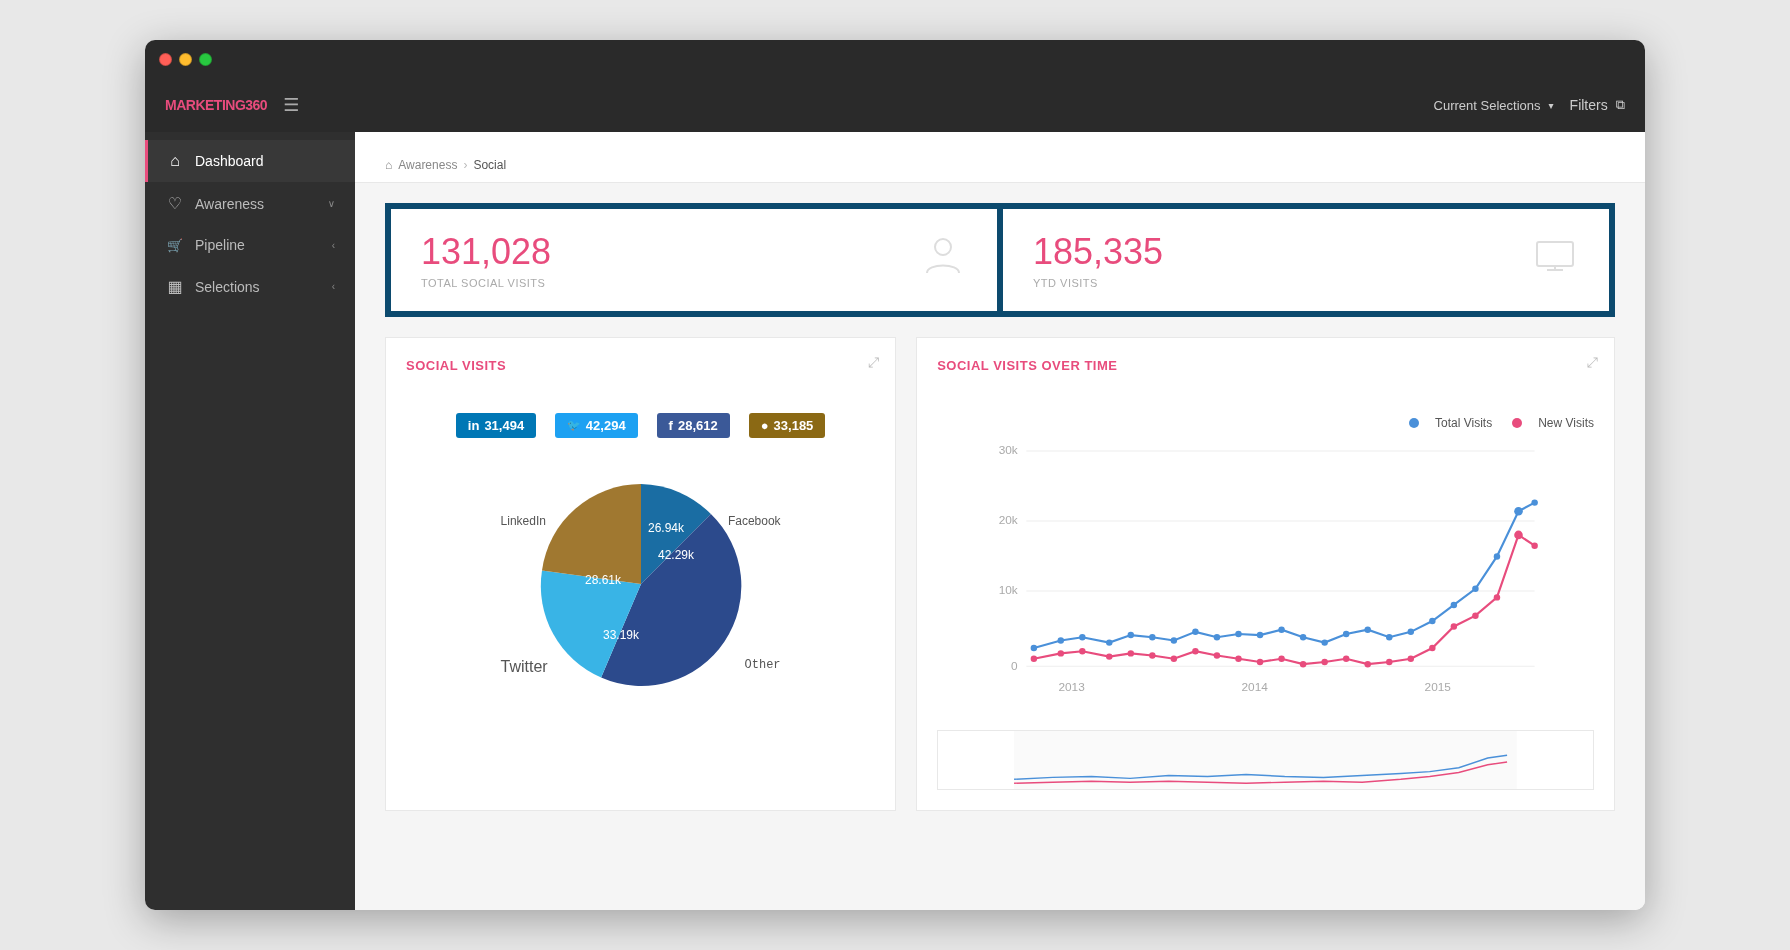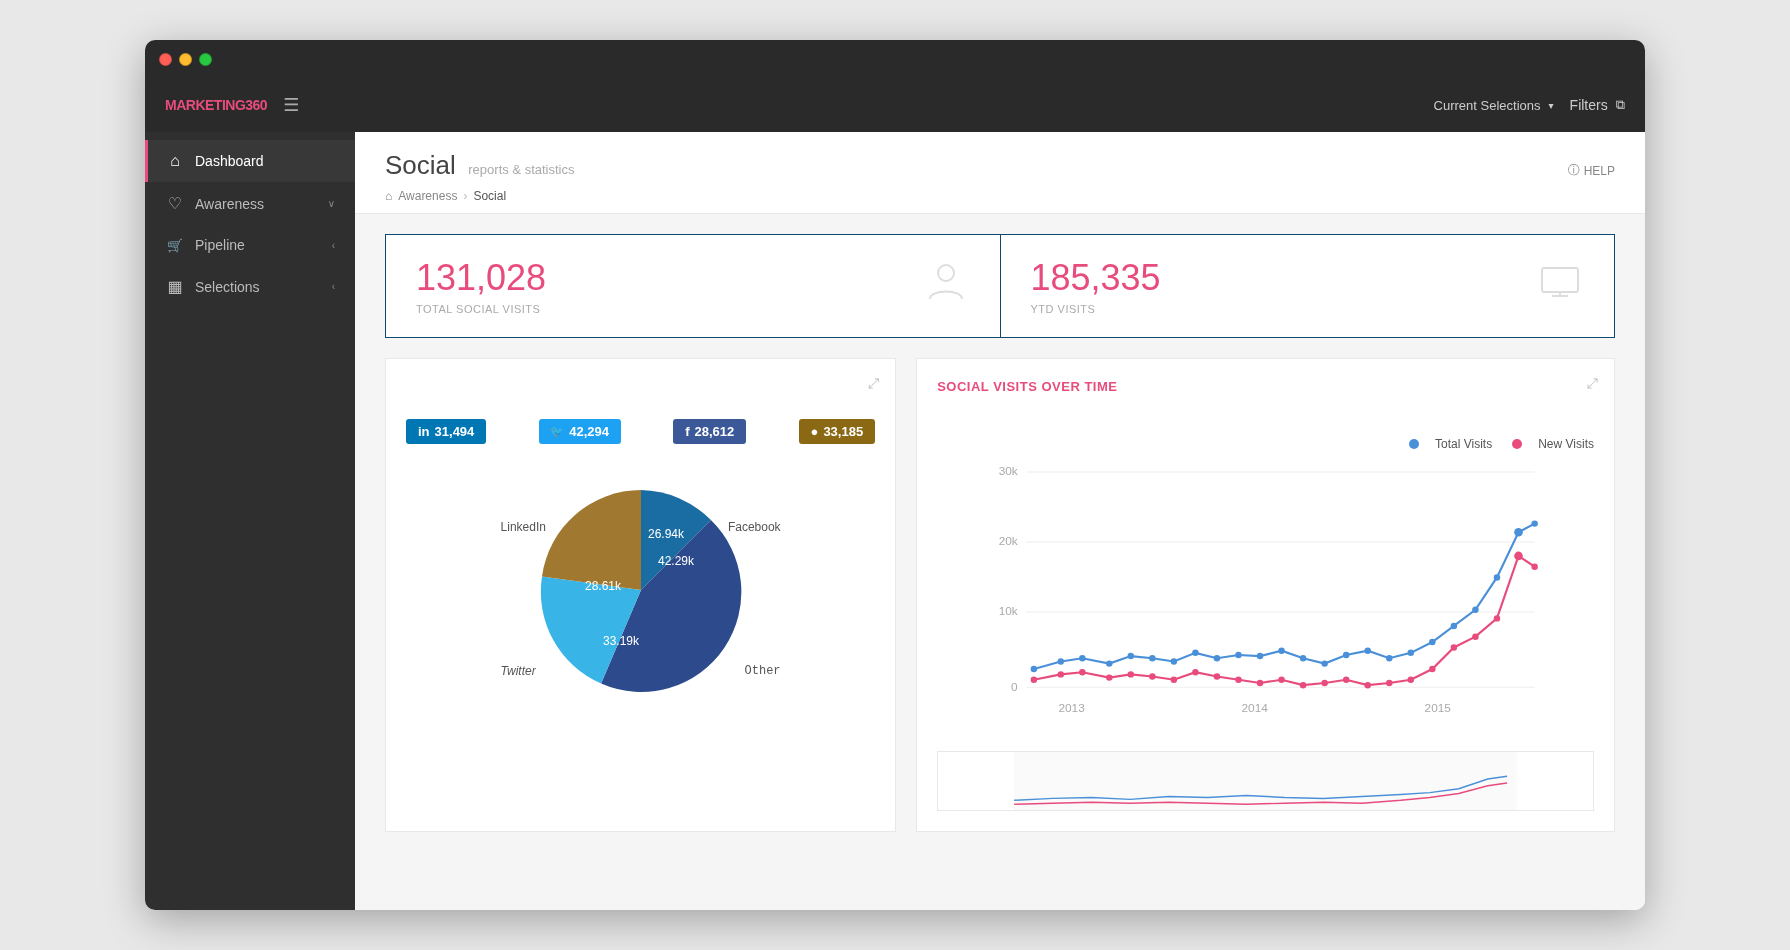--- a/index.html
+++ b/index.html
@@ -188,21 +188,21 @@
       gap: 0;
       margin: 20px 30px;
     }
     .stat-card {
       background: #fff;
       flex: 1;
       padding: 22px 30px;
       display: flex;
       align-items: center;
       justify-content: space-between;
-      border: 1px solid #0c4a6e;
+      border: 6px solid #0c4a6e;
       gap: 24px;
     }
     .stat-card + .stat-card {
       border-left: none;
     }
     .stat-value {
       font-size: 36px;
       font-weight: 300;
       color: #e84c7d;
     }
@@ -248,21 +248,21 @@
       top: 16px;
       right: 16px;
       color: #bbb;
       cursor: pointer;
       font-size: 14px;
     }
     
     .social-badges {
       display: flex;
       gap: 19px;
-      justify-content: space-between;
+      justify-content: center;
       margin-bottom: 16px;
       margin-top: 40px;
     }
     .badge {
       padding: 5px 12px;
       border-radius: 3px;
       color: #fff;
       font-size: 13px;
       font-weight: 600;
       display: flex;
@@ -374,30 +374,20 @@
         <div class="sidebar-item">
           <span class="icon">▦</span>
           <span>Selections</span>
           <span class="chevron-right">‹</span>
         </div>
       </div>
 
       <div class="main-content">
 
         <div class="page-header">
-          <div class="page-title-row">
-            <div>
-              <span class="page-title">Social</span>
-              <span class="page-subtitle">reports &amp; statistics</span>
-            </div>
-            <div class="help-btn">
-              <span>ⓘ</span>
-              <span>HELP</span>
-            </div>
-          </div>
           <div class="breadcrumb">
             <span>⌂</span>
             <a>Awareness</a>
             <span class="breadcrumb-sep">›</span>
             <span class="breadcrumb-current">Social</span>
           </div>
         </div>
 
         <div class="stats-row">
           <div class="stat-card">
@@ -423,20 +413,21 @@
                 <line x1="16" y1="38" x2="32" y2="38" stroke="#ddd" stroke-width="2"></line>
                 <line x1="24" y1="34" x2="24" y2="38" stroke="#ddd" stroke-width="2"></line>
               </svg>
             </div>
           </div>
         </div>
 
         <div class="charts-row">
 
           <div class="chart-card left">
+            <div class="chart-title">SOCIAL VISITS</div>
             <div class="expand-btn">⤢</div>
 
             <div class="social-badges">
               <div class="badge linkedin">
                 <span>in</span>
                 <span>31,494</span>
               </div>
               <div class="badge twitter">
                 <span style="font-size:11px">🐦</span>
                 <span>42,294</span>
@@ -466,21 +457,21 @@
                 <text x="100" y="175" fill="white" font-size="12" text-anchor="middle">33.19k</text>
                 <text x="82" y="120" fill="white" font-size="12" text-anchor="middle">28.61k</text>
                 <text x="145" y="68" fill="white" font-size="12" text-anchor="middle">26.94k</text>
               </svg>
 
               <div style="position:relative; width:280px; display:flex; justify-content:space-between; margin-top:-220px; pointer-events:none;">
                 <div style="margin-left: 0px; margin-top: 30px; font-size:12px; color:#555;">LinkedIn</div>
                 <div style="margin-top: 30px; font-size:12px; color:#555;">Facebook</div>
               </div>
               <div style="position:relative; width:280px; display:flex; justify-content:space-between; margin-top:130px; pointer-events:none;">
-                <div style="margin-left: 0px; font-size:12px; color:#555;font-style:italic;">Twitter</div>
+                <div style="margin-left: 0px; font-size:16px; color:#555;">Twitter</div>
                 <div style="font-size:12px; color:#555;font-family:Liberation Mono, monospace;">Other</div>
               </div>
             </div>
           </div>
 
           <div class="chart-card right">
             <div class="chart-title">SOCIAL VISITS OVER TIME</div>
             <div class="expand-btn">⤢</div>
 
             <div class="chart-legend">

